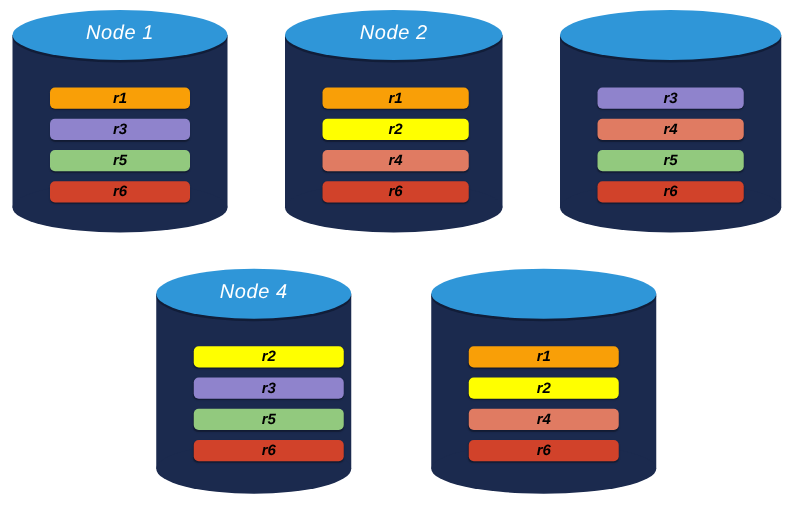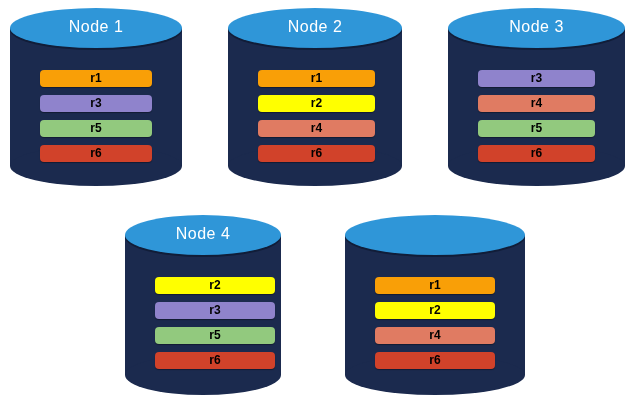--- a/index.html
+++ b/index.html
@@ -14,20 +14,21 @@
     overflow: hidden;
     font-family: "Liberation Sans", sans-serif;
   }
 
   #diagram-canvas {
     position: absolute;
     left: 0;
     top: 0;
     width: 636px;
     height: 408px;
+    font-style: italic;
   }
 
   .node {
     position: absolute;
   }
 
   
   .cyl-body {
     position: absolute;
     left: 0;
@@ -111,21 +112,20 @@
         <div class="replica-bar" style="background: rgb(249, 159, 7);">r1</div>
         <div class="replica-bar" style="background: rgb(255, 255, 0);">r2</div>
         <div class="replica-bar" style="background: rgb(224, 123, 98);">r4</div>
         <div class="replica-bar" style="background: rgb(209, 66, 42);">r6</div>
       </div>
     </div>
     <div class="node" style="left: 448px; top: 8px; width: 177px; height: 178px;">
       <div class="cyl-bottom" style="height: 40px; top: 138px;"></div>
       <div class="cyl-body" style="top: 20px; height: 138px;"></div>
       <div class="cyl-top" style="height: 40px;"></div>
-      <div class="node-label" style="top: 10px;">Node  3</div>
       <div class="replica-stack" style="left: 30px; width: 117px; top: 62px;">
         <div class="replica-bar" style="background: rgb(143, 131, 204);">r3</div>
         <div class="replica-bar" style="background: rgb(224, 123, 98);">r4</div>
         <div class="replica-bar" style="background: rgb(146, 201, 126);">r5</div>
         <div class="replica-bar" style="background: rgb(209, 66, 42);">r6</div>
       </div>
     </div>
     <div class="node" style="left: 125px; top: 215px; width: 156px; height: 180px;">
       <div class="cyl-bottom" style="height: 40px; top: 140px;"></div>
       <div class="cyl-body" style="top: 20px; height: 140px;"></div>

